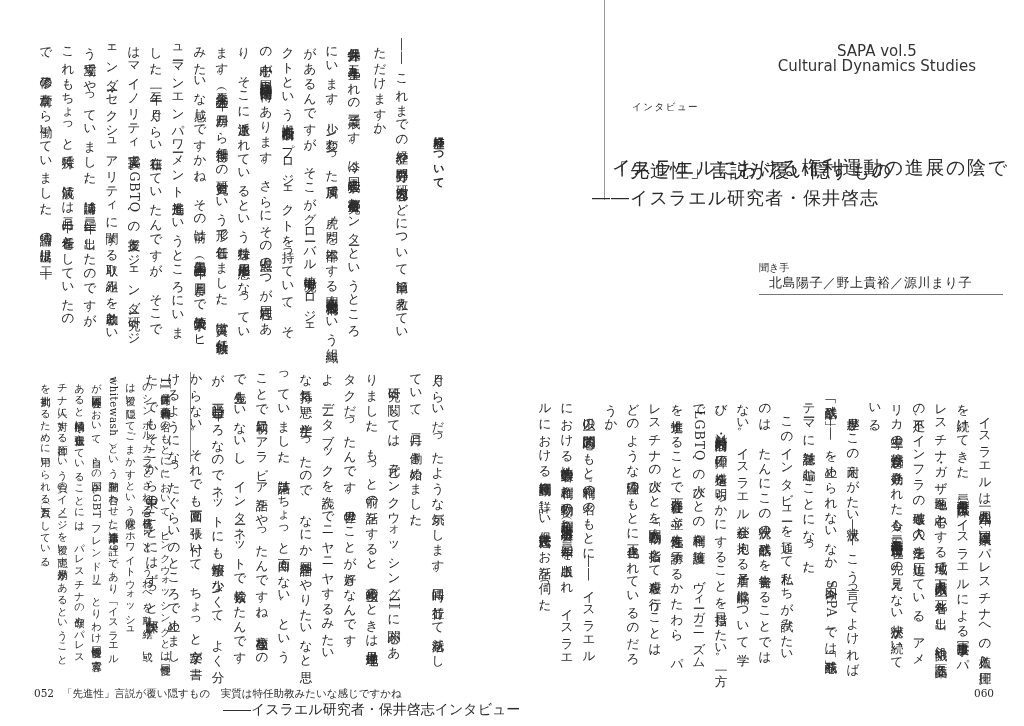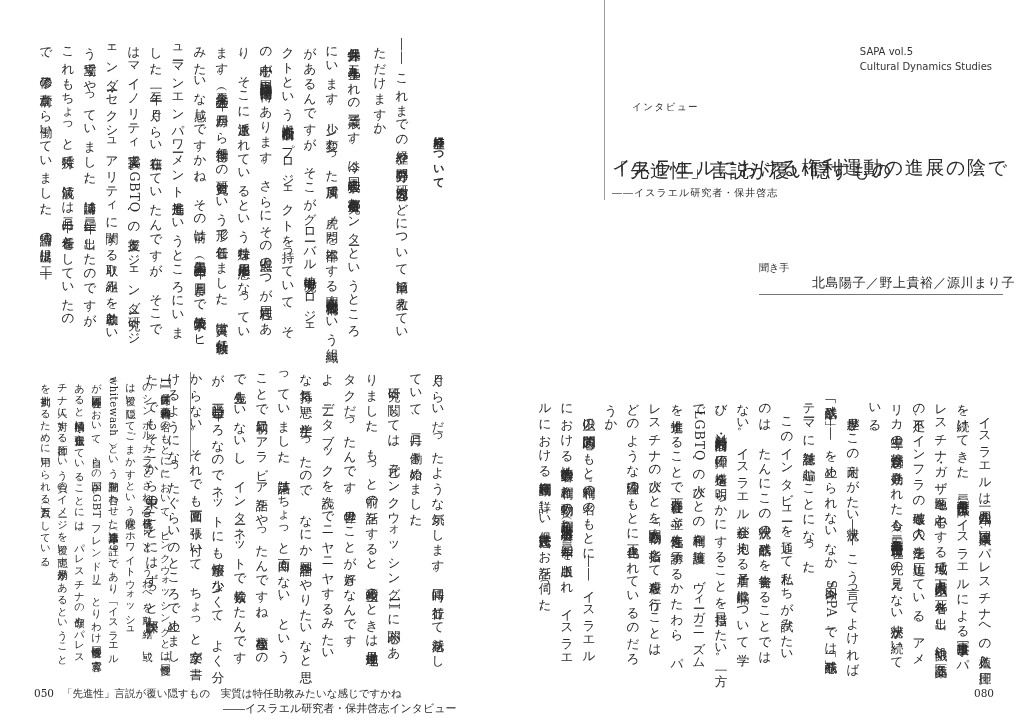--- a/index.html
+++ b/index.html
@@ -17,37 +17,37 @@
   #left-upper .question { margin-left:4px; }
   #left-upper .speaker { font-weight:bold; }
 
   
   #left-lower { right:575px; top:365px; height:300px; }
   #footnote-rule { position:absolute; left:190px; top:372px; width:1px; height:90px; background:#888; }
   #footnote { right:850px; top:376px; height:290px; font-size:10.2px; line-height:17px; letter-spacing:0.5px; }
   #footnote .fn-mark { font-size:12px; }
 
   
-  #journal { position:absolute; right:32px; top:44px; text-align:left;
-             font-family:"DejaVu Sans", "Liberation Sans", sans-serif; font-size:10px; line-height:15px; color:#333; }
+  #journal { position:absolute; right:48px; top:44px; text-align:center;
+             font-family:"DejaVu Sans", "Liberation Sans", sans-serif; font-size:15px; line-height:15px; color:#333; }
   #kicker { position:absolute; left:632px; top:101px; font-size:9.5px; letter-spacing:1.5px; }
   #title1 { position:absolute; left:610px; top:126px; font-size:19px; letter-spacing:1px; white-space:nowrap;margin-top:32px; }
   #title2 { position:absolute; left:612px; top:155px; font-size:19px; letter-spacing:1.6px; white-space:nowrap;font-family:Liberation Mono, monospace; }
-  #subtitle { position:absolute; left:612px; top:186px; font-size:10px; letter-spacing:1px; white-space:nowrap;text-align:center; }
+  #subtitle { position:absolute; left:592px; top:186px; font-size:18px; letter-spacing:1px; white-space:nowrap;text-align:center; }
   #interviewer-label { position:absolute; left:759px; top:261px; font-size:10px;text-align:center; }
-  #interviewer-names { position:absolute; left:769px; top:274px; font-size:13px; letter-spacing:0.5px; white-space:nowrap;margin-left:43px; }
+  #interviewer-names { position:absolute; left:769px; top:274px; font-size:13px; letter-spacing:0.5px; white-space:nowrap; }
   #interviewer-rule { position:absolute; left:759px; top:294px; width:244px; height:1px; background:#777; }
 
   
   #right-lower { right:28px; top:395px; height:275px; }
 
   
   #folio-left { position:absolute; left:34px; top:687px; font-size:10.5px; }
   #runhead-1 { position:absolute; left:62px; top:687px; font-size:10.5px; white-space:nowrap; }
-  #runhead-2 { position:absolute; left:223px; top:701px; font-size:11px; white-space:nowrap; }
+  #runhead-2 { position:absolute; left:223px; top:701px; font-size:14px; white-space:nowrap; }
   #folio-right { position:absolute; left:974px; top:687px; font-size:10.5px; }
 </style>
 </head>
 <body>
 
 <div class="spine"></div>
 
 <div class="vblock" id="left-upper">
   <p class="section-head">経歴について</p>
   <p class="question">――これまでの経歴や専門分野、研究内容などについて簡単に教えていただけますか。</p>
@@ -78,16 +78,16 @@
 <div id="interviewer-names">北島陽子／野上貴裕／源川まり子</div>
 <div id="interviewer-rule"></div>
 
 <div class="vblock" id="right-lower">
   <p class="ind">イスラエルは一九四八年の「建国」以来、パレスチナへの入植と抑圧を続けてきた。二〇二三年十月七日以降、イスラエルによる軍事攻撃はパレスチナ・ガザ地区を中心とする地域で六万六千人以上の死者を出し、飢餓や医薬品の不足、インフラの破壊も人々の生活を圧迫している。アメリカ主導の停戦合意が発効された今も（二〇二五年十月二十四日現在）、先の見えない状況が続いている。</p>
   <p class="ind">世界がこの耐えがたい状況――こう言ってよければ「残酷さ」――を止められないなか、今回『SAPA』では「残酷」をテーマに雑誌を編むことになった。</p>
   <p class="ind">このインタビューを通して私たちが試みたいのは、たんにこの状況の残酷さを告発することではない。イスラエル社会が抱える矛盾と欺瞞について学び、対外的・対内的な抑圧の構造を明らかにすることを目指したい。一方でLGBTQの人びとの権利を擁護し、ヴィーガニズムを推進することで西洋社会と並ぶ先進性を誇示するかたわら、パレスチナの人びとを「人間動物」と名指して虐殺を行うことは、どのような論理のもとに正当化されているのだろうか。</p>
   <p class="ind">以上の問題関心のもと『権利の名のもとに――イスラエルにおける性的少数者の権利と動物の権利』（東京大学出版会、二〇二四年）を出版され、イスラエルにおける権利運動に詳しい保井啓志氏にお話を伺った。</p>
 </div>
 
-<div id="folio-left">050</div>
+<div id="folio-left">052</div>
 <div id="runhead-1">「先進性」言説が覆い隠すもの　実質は特任助教みたいな感じですかね</div>
 <div id="runhead-2">――イスラエル研究者・保井啓志インタビュー</div>
-<div id="folio-right">080</div>
+<div id="folio-right">060</div>
 
 </body></html>

